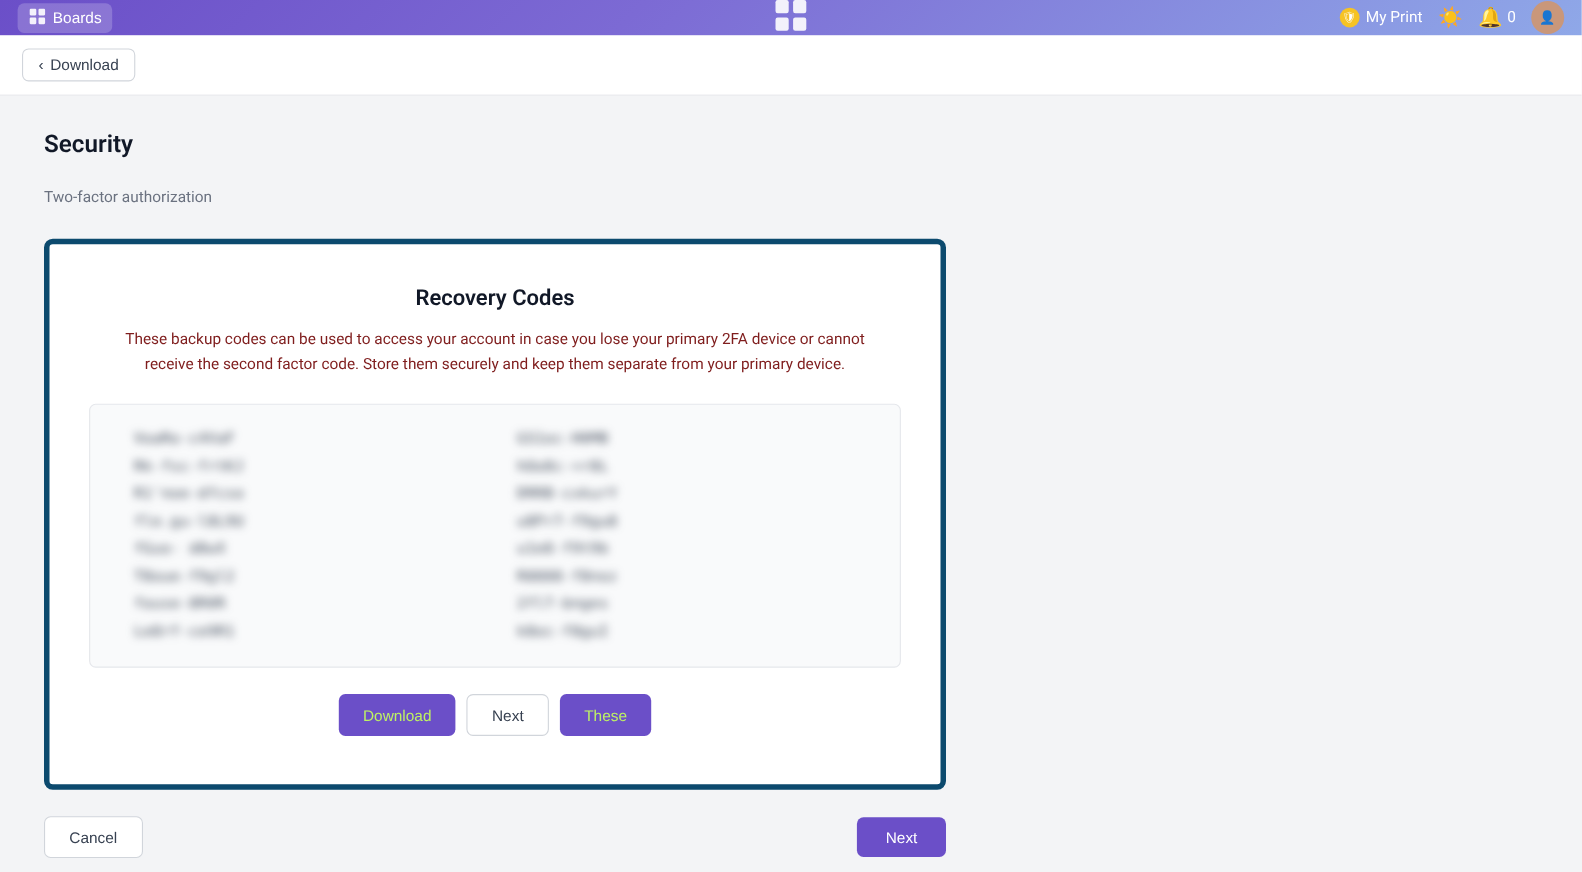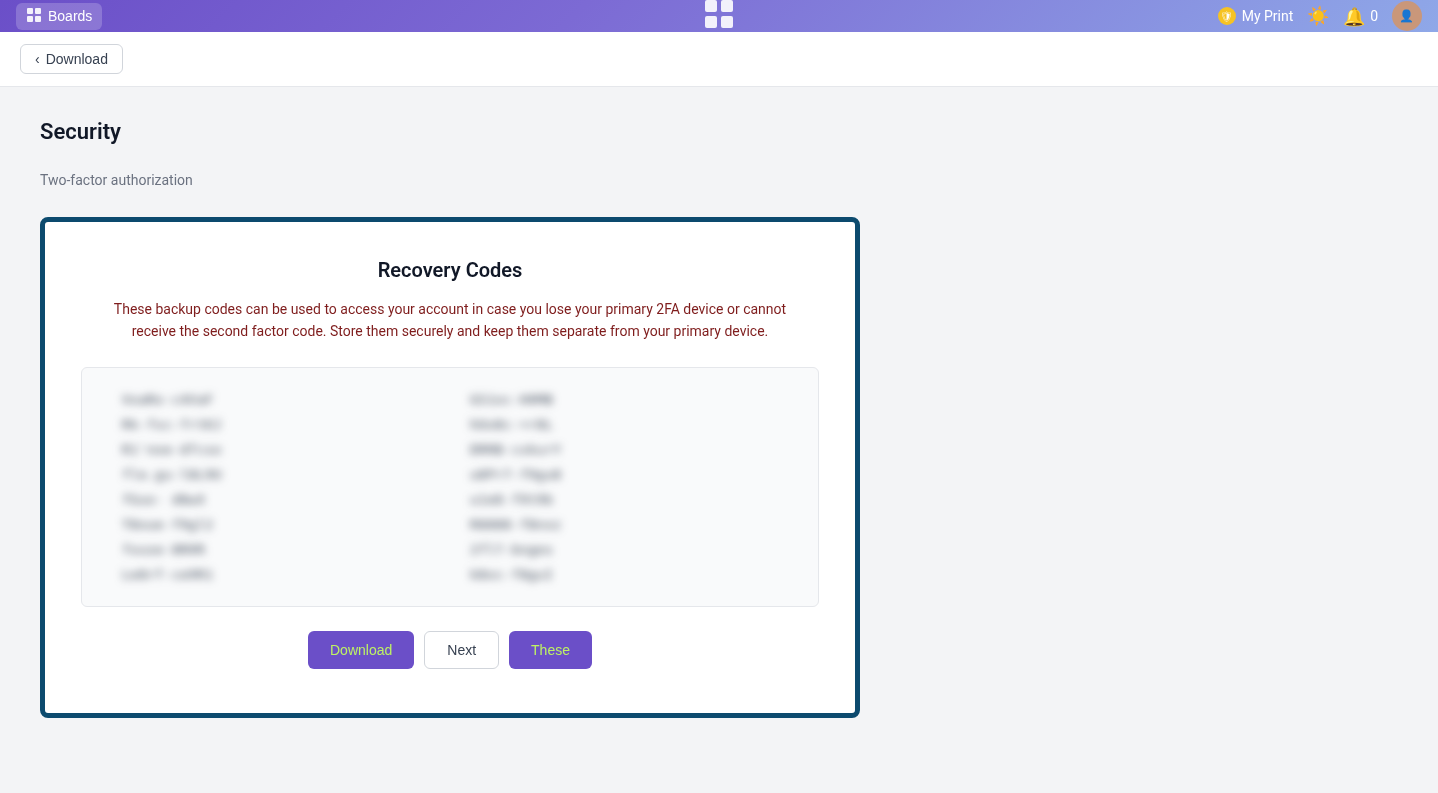--- a/index.html
+++ b/index.html
@@ -312,13 +312,17 @@
       <div class="code-item">k8oc-f8guI</div>
     </div>
 
     <div class="action-buttons">
       <button class="btn-primary">Download</button>
       <button class="btn-outline">Next</button>
       <button class="btn-primary">These</button>
     </div>
   </div>
 
+  <div class="footer-buttons">
+    <button class="btn-cancel">Cancel</button>
+    <button class="btn-next">Next</button>
+  </div>
 </div>
 
 </body></html>

